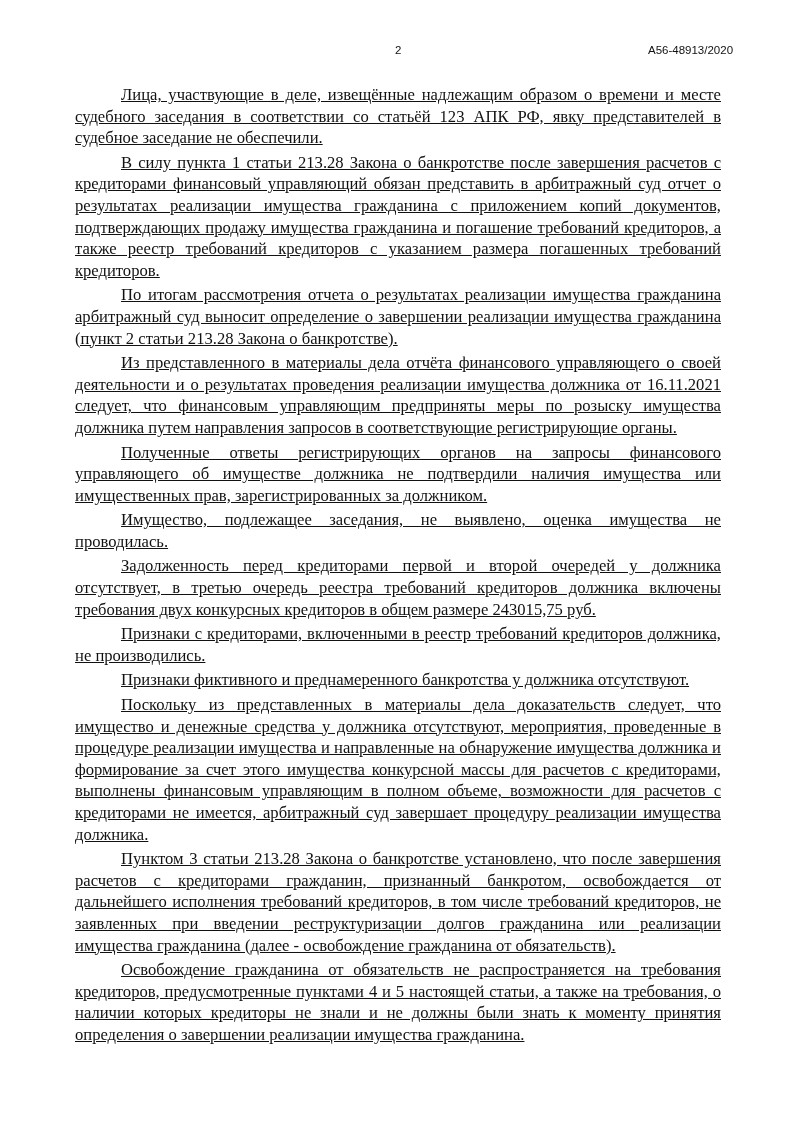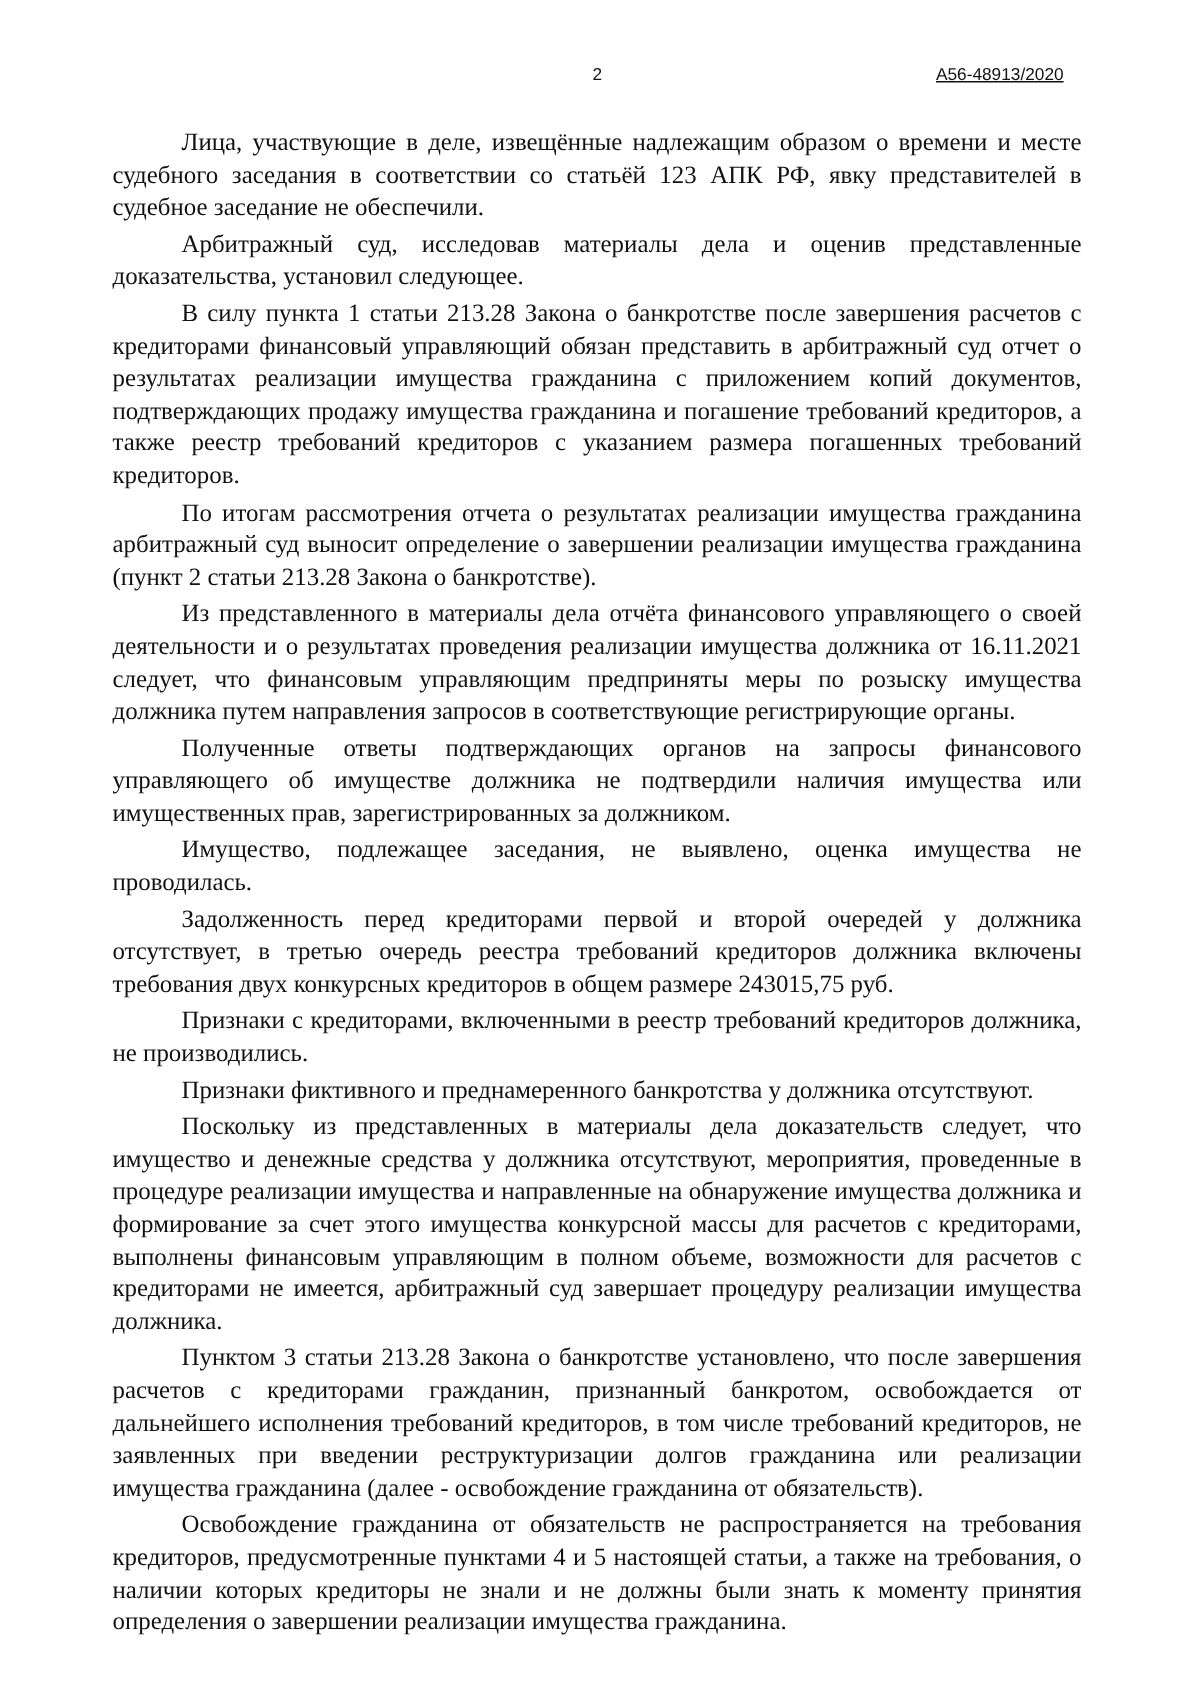--- a/index.html
+++ b/index.html
@@ -1,40 +1,39 @@
 <!DOCTYPE html>
 <html><head>
 <meta charset="utf-8">
 <style>
   html, body { margin: 0; padding: 0; background: #ffffff; }
   body { width: 800px; height: 1131px; position: relative; overflow: hidden; }
   .page-header { position: absolute; top: 44px; left: 0; width: 800px; height: 20px;
     font-family: "Liberation Sans", sans-serif; font-size: 11.5px; color: #111; }
   .page-number { position: absolute; left: 395px; top: 0; }
-  .case-number { position: absolute; left: 624px; top: 0; text-decoration: underline; }
+  .case-number { position: absolute; left: 648px; top: 0; }
   .body-text { position: absolute; top: 84px; left: 75px; width: 646px;
     font-family: "Liberation Serif", serif; font-size: 16.6px; line-height: 21.6px;
     color: #111; text-align: justify; }
-  .body-text p { margin: 0 0 3px 0; text-indent: 46px; }
+  .body-text p { margin: 0 0 3px 0; text-indent: 46px; text-decoration: underline; }
 </style>
 </head>
 <body>
 
 <div class="page-header">
   <span class="page-number">2</span>
   <span class="case-number">А56-48913/2020</span>
 </div>
 
 <div class="body-text">
   <p>Лица, участвующие в деле, извещённые надлежащим образом о времени и месте судебного заседания в соответствии со статьёй 123 АПК РФ, явку представителей в судебное заседание не обеспечили.</p>
-  <p>Арбитражный суд, исследовав материалы дела и оценив представленные доказательства, установил следующее.</p>
   <p>В силу пункта 1 статьи 213.28 Закона о банкротстве после завершения расчетов с кредиторами финансовый управляющий обязан представить в арбитражный суд отчет о результатах реализации имущества гражданина с приложением копий документов, подтверждающих продажу имущества гражданина и погашение требований кредиторов, а также реестр требований кредиторов с указанием размера погашенных требований кредиторов.</p>
   <p>По итогам рассмотрения отчета о результатах реализации имущества гражданина арбитражный суд выносит определение о завершении реализации имущества гражданина (пункт 2 статьи 213.28 Закона о банкротстве).</p>
   <p>Из представленного в материалы дела отчёта финансового управляющего о своей деятельности и о результатах проведения реализации имущества должника от 16.11.2021 следует, что финансовым управляющим предприняты меры по розыску имущества должника путем направления запросов в соответствующие регистрирующие органы.</p>
-  <p>Полученные ответы подтверждающих органов на запросы финансового управляющего об имуществе должника не подтвердили наличия имущества или имущественных прав, зарегистрированных за должником.</p>
+  <p>Полученные ответы регистрирующих органов на запросы финансового управляющего об имуществе должника не подтвердили наличия имущества или имущественных прав, зарегистрированных за должником.</p>
   <p>Имущество, подлежащее заседания, не выявлено, оценка имущества не проводилась.</p>
   <p>Задолженность перед кредиторами первой и второй очередей у должника отсутствует, в третью очередь реестра требований кредиторов должника включены требования двух конкурсных кредиторов в общем размере 243015,75 руб.</p>
   <p>Признаки с кредиторами, включенными в реестр требований кредиторов должника, не производились.</p>
   <p>Признаки фиктивного и преднамеренного банкротства у должника отсутствуют.</p>
   <p>Поскольку из представленных в материалы дела доказательств следует, что имущество и денежные средства у должника отсутствуют, мероприятия, проведенные в процедуре реализации имущества и направленные на обнаружение имущества должника и формирование за счет этого имущества конкурсной массы для расчетов с кредиторами, выполнены финансовым управляющим в полном объеме, возможности для расчетов с кредиторами не имеется, арбитражный суд завершает процедуру реализации имущества должника.</p>
   <p>Пунктом 3 статьи 213.28 Закона о банкротстве установлено, что после завершения расчетов с кредиторами гражданин, признанный банкротом, освобождается от дальнейшего исполнения требований кредиторов, в том числе требований кредиторов, не заявленных при введении реструктуризации долгов гражданина или реализации имущества гражданина (далее - освобождение гражданина от обязательств).</p>
   <p>Освобождение гражданина от обязательств не распространяется на требования кредиторов, предусмотренные пунктами 4 и 5 настоящей статьи, а также на требования, о наличии которых кредиторы не знали и не должны были знать к моменту принятия определения о завершении реализации имущества гражданина.</p>
 
 </div>
 

